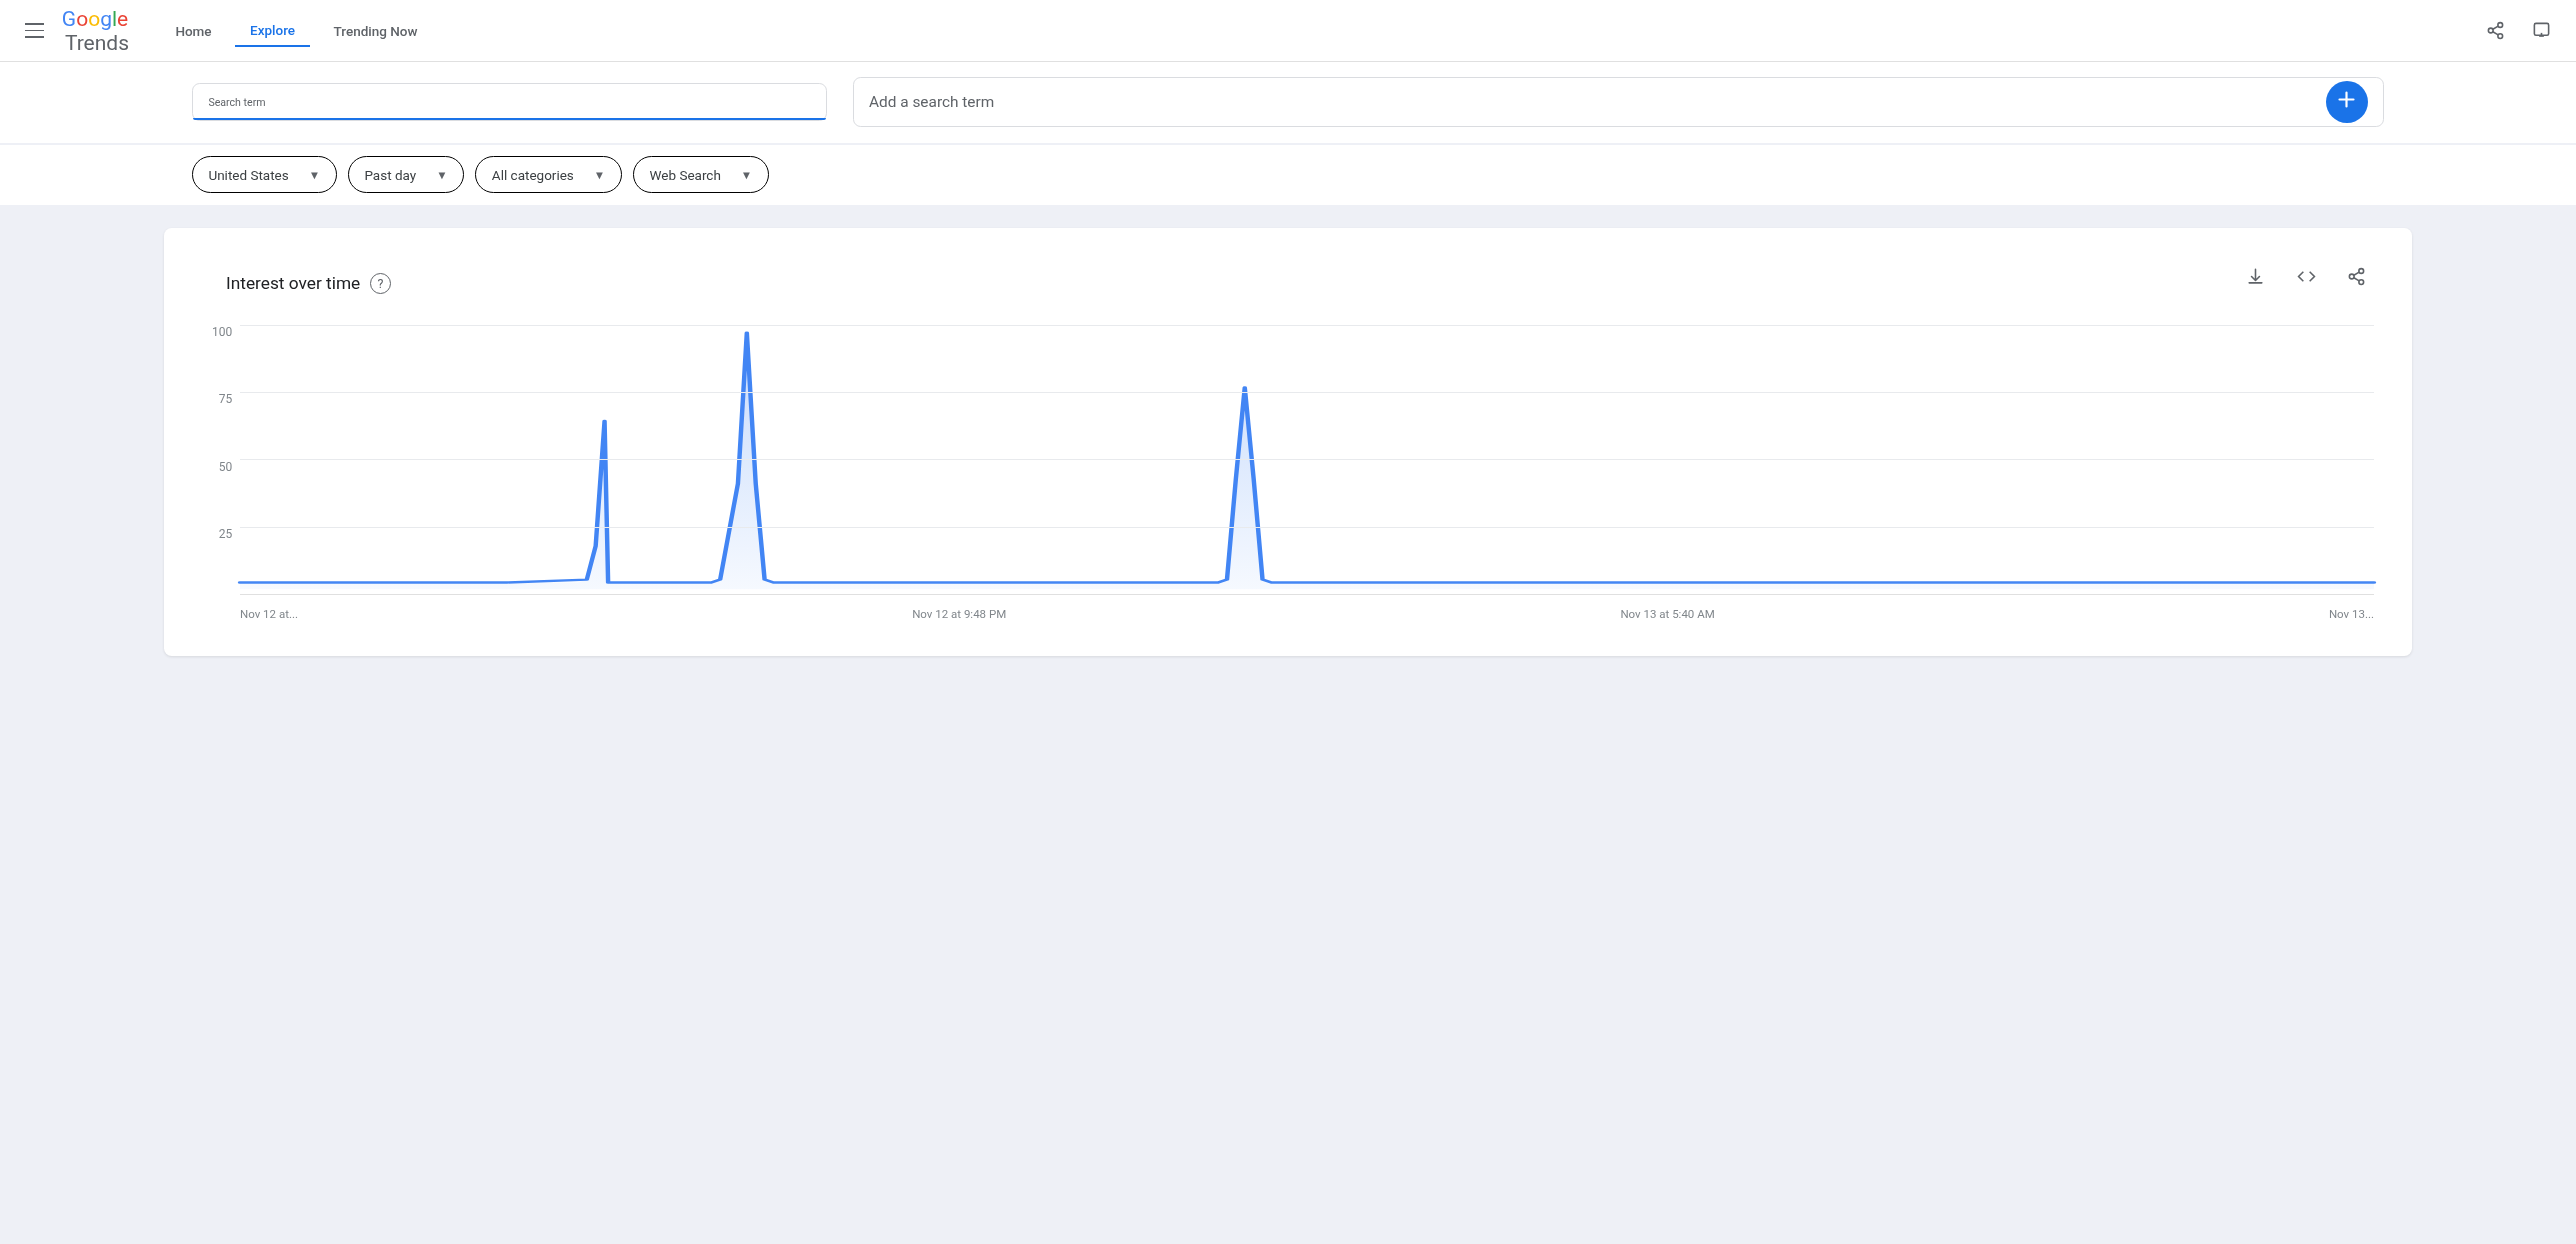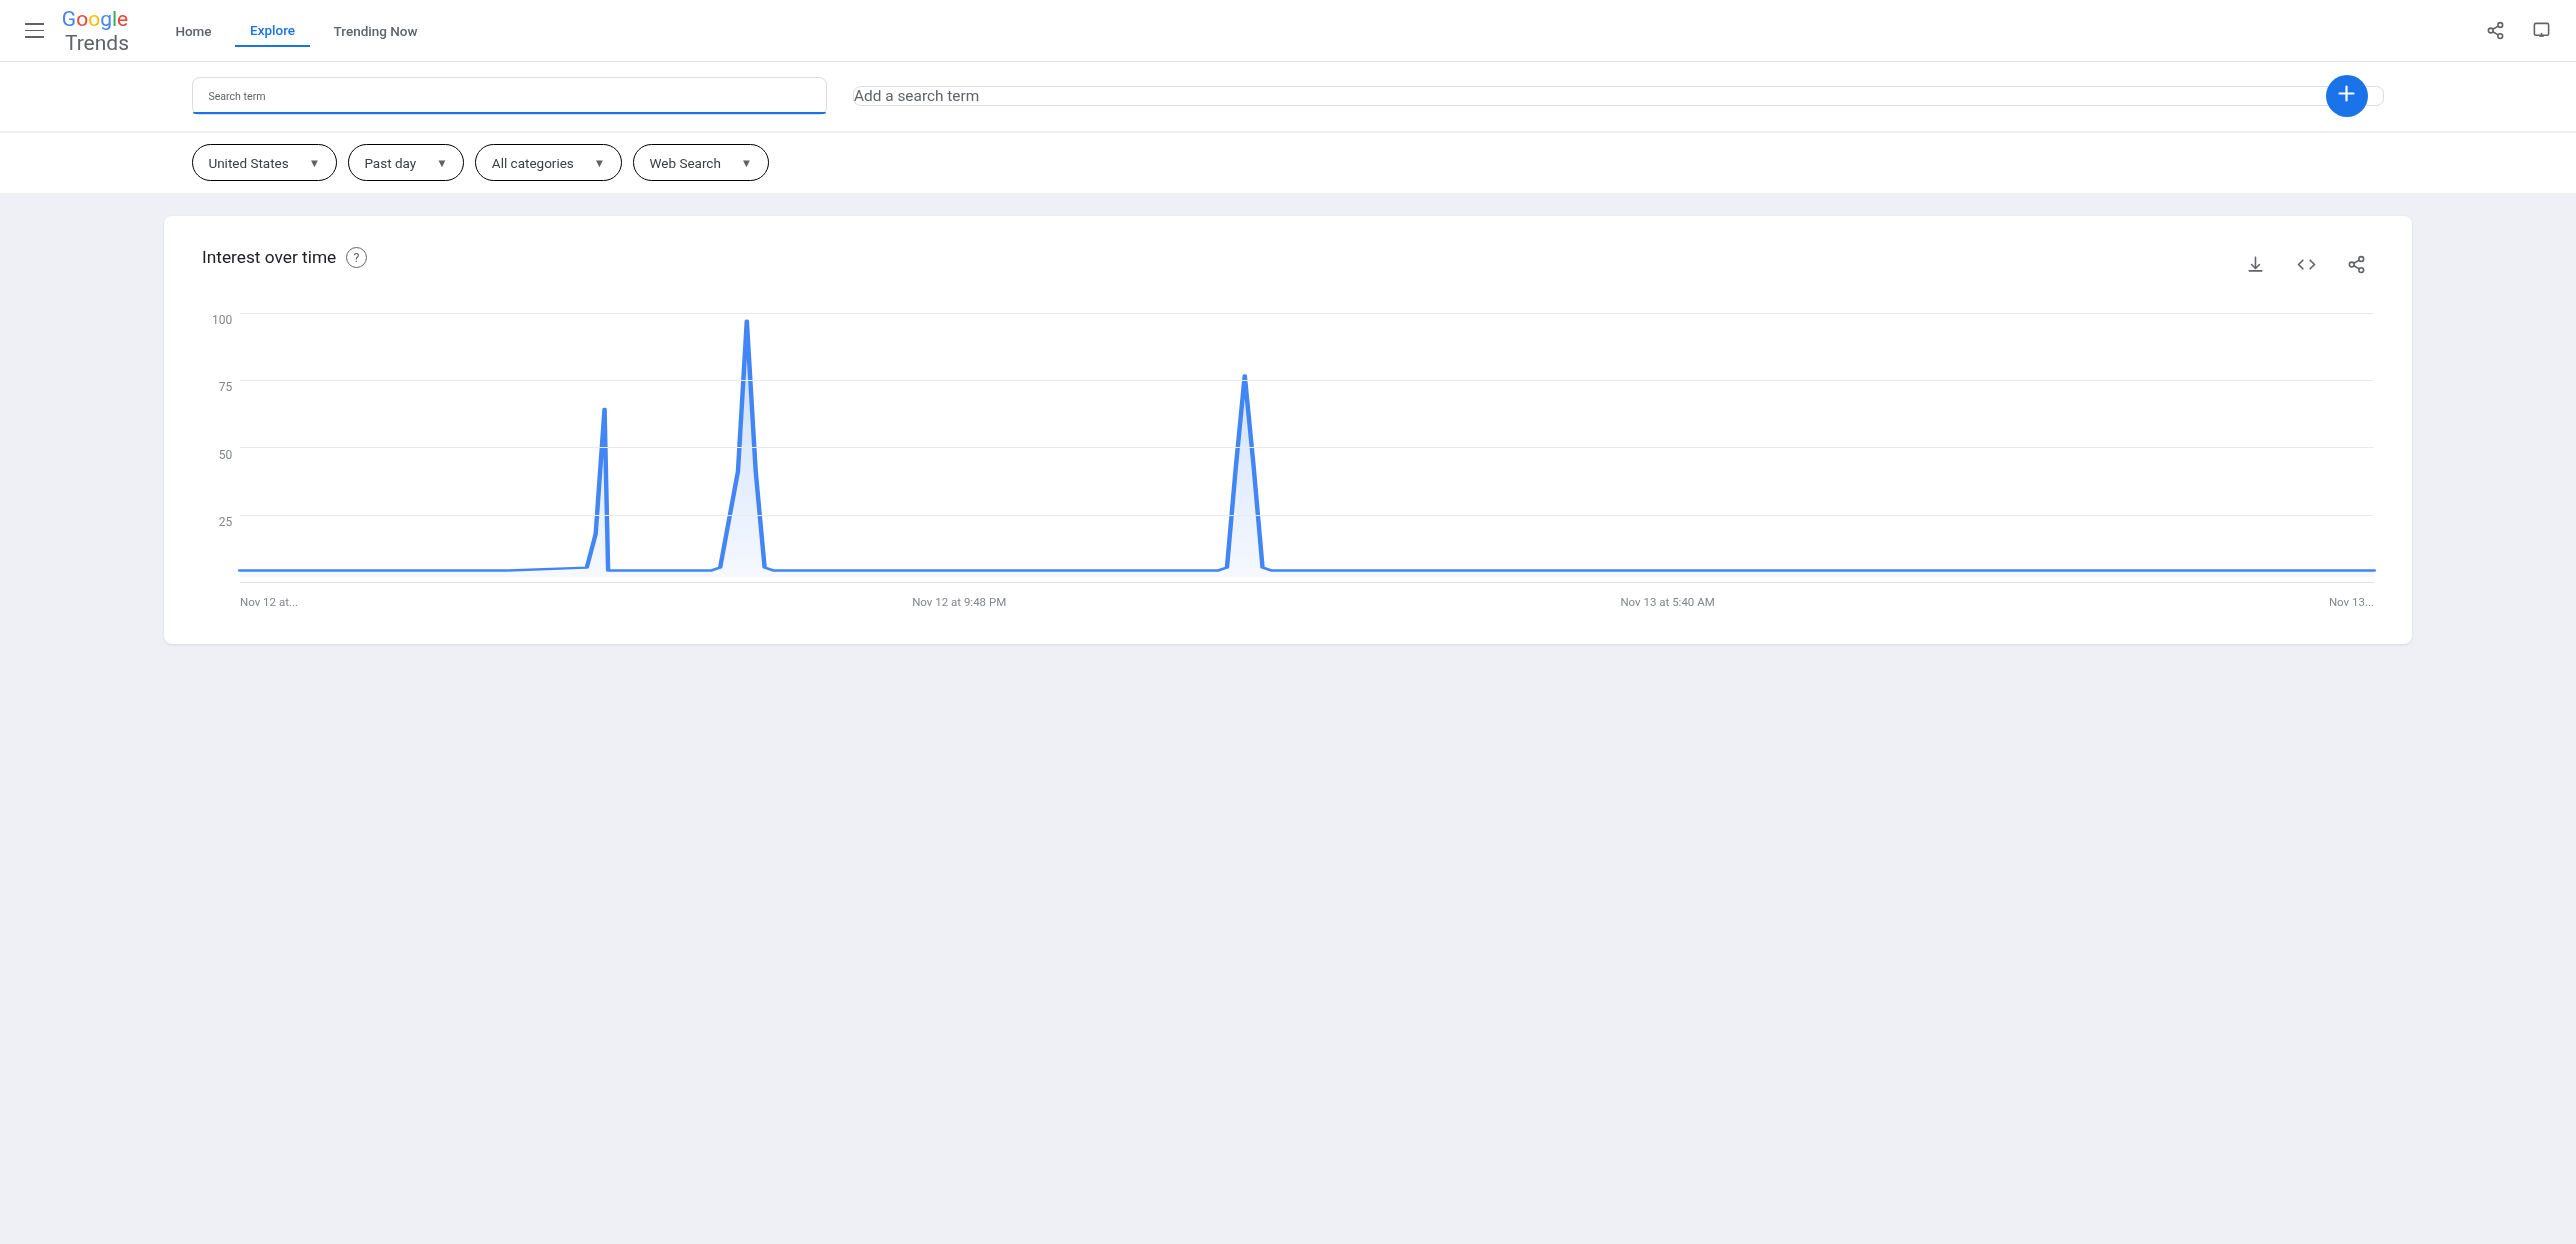--- a/index.html
+++ b/index.html
@@ -124,21 +124,21 @@
       right: 0;
       height: 2.9px;
       background: #1a73e8;
       border-radius: 0 0 7.7px 7.7px;
     }
 
     .add-search-box {
       flex: 1;
       border: 1px solid #dadce0;
       border-radius: 7.7px;
-      padding: 0;
+      padding: 15px;
       display: flex;
       gap: 11.5px;
       color: #5f6368;
       font-size: 15.4px;
       position: relative;
     }
     .add-btn {
       width: 42px;
       height: 42px;
       background: #1a73e8;
@@ -185,23 +185,24 @@
     
     .card {
       background: #fff;
       margin: 0 164px;
       border-radius: 7.7px;
       padding: 31px 38px 23px;
       box-shadow: 0 1px 2.9px rgba(0,0,0,0.1);
     }
     .card-header {
       display: flex;
-      align-items: flex-start;
+      align-items: flex-end;
       justify-content: space-between;
       margin-bottom: 31px;
+      margin-left: 24px;
     }
     .card-title-row {
       display: flex;
       align-items: center;
       gap: 9.6px;
     }
     .card-title {
       font-size: 17.3px;
       color: #202124;
       font-weight: 400;

